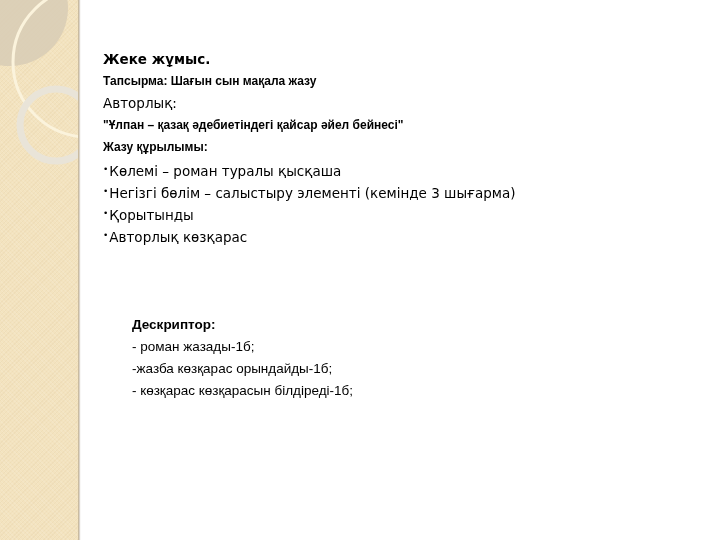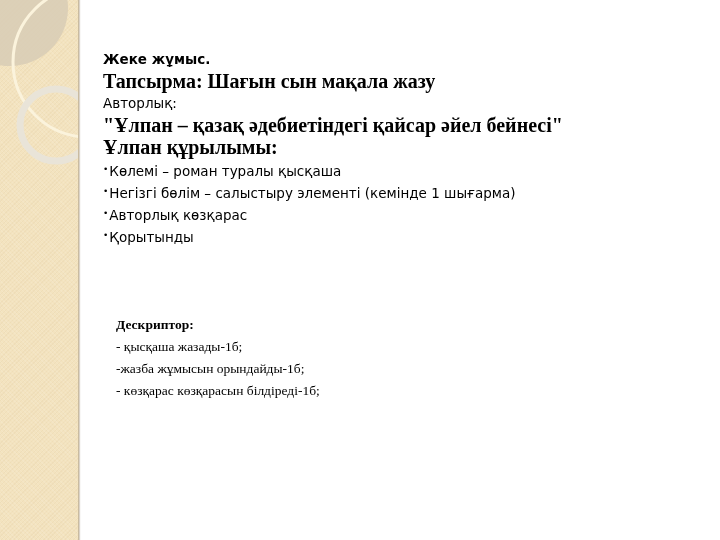--- a/index.html
+++ b/index.html
@@ -46,36 +46,36 @@
       height: 22px;
       line-height: 22px;
       white-space: nowrap;
       font-size: 15px;
     }
     .sans {
       font-family: "DejaVu Sans", "Liberation Sans", sans-serif;
       font-size: 13.5px;
     }
     .serif {
-      font-family: Liberation Serif, serif;
-      font-size: 20px;
+      font-family: Liberation Sans, sans-serif;
+      font-size: 12px;
     }
     .bold { font-weight: bold; }
     .bullet {
       display: inline-block;
       font-size: 9px;
       vertical-align: 4px;
       margin-right: 1px;
     }
     .descriptor {
       position: absolute;
-      left: 116px;
+      left: 132px;
       top: 314px;
       color: #000000;
-      font-family: Liberation Serif, serif;
+      font-family: Liberation Sans, sans-serif;
     }
     .descriptor .line {
       font-size: 13.5px;
       height: 22px;
       line-height: 22px;
     }
   </style>
 </head>
 <body>
 
@@ -90,37 +90,37 @@
 
       <circle cx="56" cy="125" r="36" fill="none" stroke="#e9e4d8" stroke-width="7"></circle>
     </svg>
   </div>
 
   <div class="content">
     <div class="line sans bold">Жеке жұмыс.</div>
     <div class="line serif bold"> Тапсырма: Шағын сын мақала жазу</div>
     <div class="line sans">Авторлық:</div>
     <div class="line serif bold">"Ұлпан – қазақ әдебиетіндегі қайсар әйел бейнесі"</div>
-    <div class="line serif bold">Ұлпан құрылымы:</div>
+    <div class="line serif bold">Жазу құрылымы:</div>
 
     <div class="line sans">
       <span class="bullet">•</span><span>Көлемі – роман туралы қысқаша</span>
     </div>
     <div class="line sans">
-      <span class="bullet">•</span><span>Негізгі бөлім – салыстыру элементі (кемінде 1 шығарма)</span>
+      <span class="bullet">•</span><span>Негізгі бөлім – салыстыру элементі (кемінде 3 шығарма)</span>
+    </div>
+    <div class="line sans">
+      <span class="bullet">•</span><span>Қорытынды</span>
     </div>
     <div class="line sans">
       <span class="bullet">•</span><span>Авторлық көзқарас</span>
-    </div>
-    <div class="line sans">
-      <span class="bullet">•</span><span>Қорытынды</span>
     </div>
 
   </div>
 
   <div class="descriptor">
     <div class="line bold">Дескриптор:</div>
-    <div class="line">- қысқаша жазады-1б;</div>
-    <div class="line">-жазба жұмысын орындайды-1б;</div>
+    <div class="line">- роман жазады-1б;</div>
+    <div class="line">-жазба көзқарас орындайды-1б;</div>
     <div class="line">- көзқарас көзқарасын білдіреді-1б;</div>
   </div>
 
 </div>
 
 </body></html>

